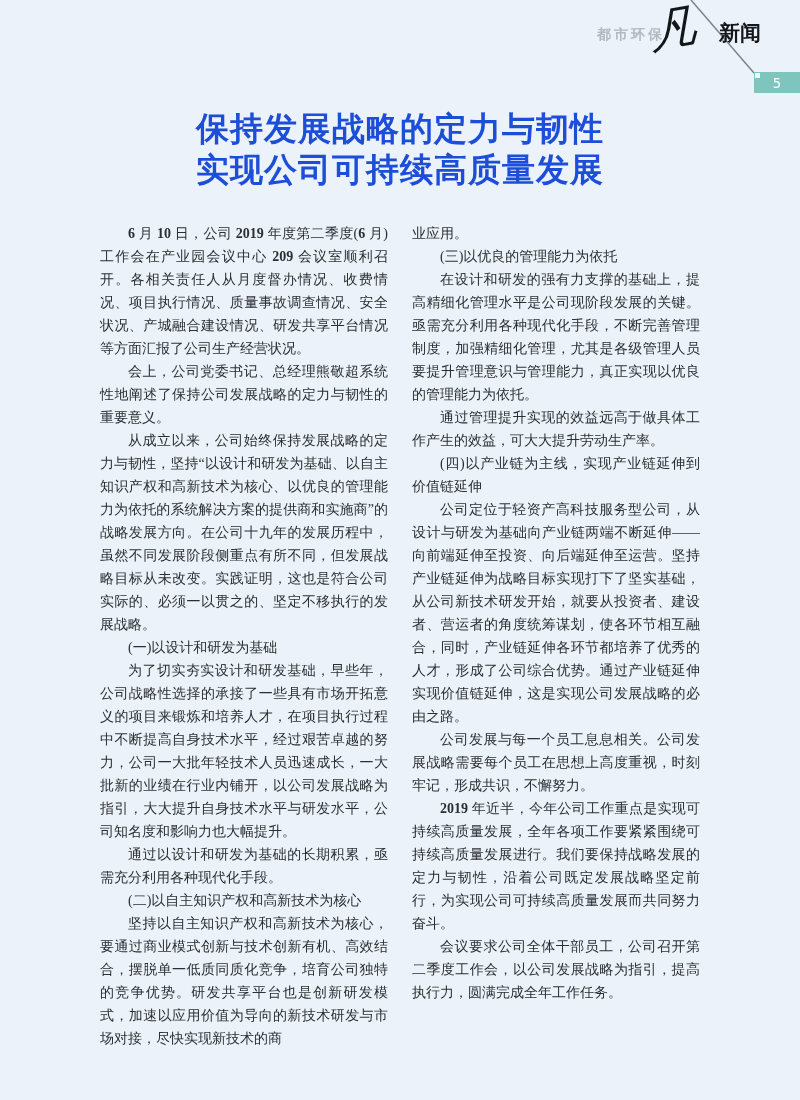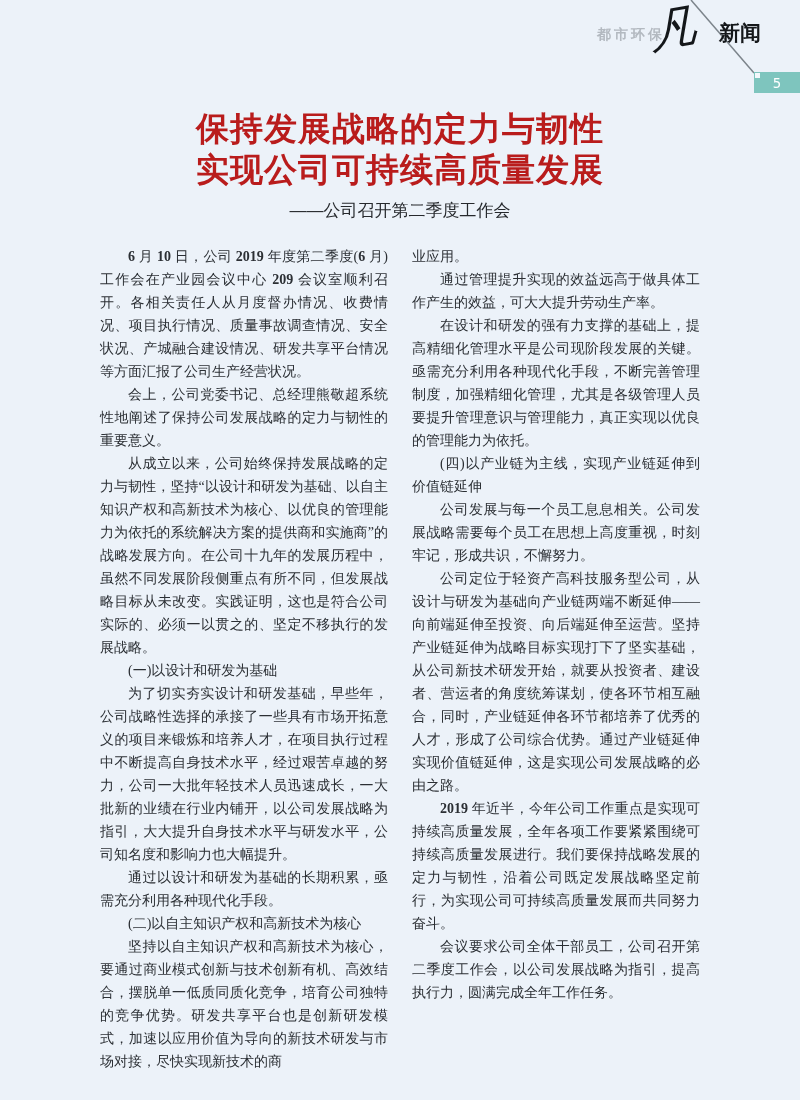--- a/index.html
+++ b/index.html
@@ -54,33 +54,33 @@
 
   
   .article { position: absolute; top: 108px; left: 100px; width: 600px; }
   .title {
     text-align: center;
     font-family: "Liberation Sans", "DejaVu Sans", sans-serif;
     font-weight: 900;
     font-size: 33px;
     line-height: 41px;
     letter-spacing: 1px;
-    color: #b91c1c;
+    color: #1d4ed8;
   }
   .subtitle {
     text-align: center;
     margin-top: 9px;
     font-family: "Liberation Sans", "DejaVu Sans", sans-serif;
     font-size: 17px;
     color: #26292d;
   }
   .columns {
     display: flex;
     gap: 24px;
-    margin-top: 23px;
+    margin-top: 32px;
   }
   .col { flex: 1 1 0; min-width: 0; }
   .col p {
     font-size: 14px;
     line-height: 23px;
     text-align: justify;
     color: #2b2f34;
   }
   .col p.body, .col p.heading { text-indent: 2em; }
   .col p.cont { text-indent: 0; }
@@ -111,38 +111,38 @@
       <span class="corner-notch"></span>
       <span class="num-label">5</span>
     </div>
   </div>
 
   <div class="article">
     <h1 class="title">
       <span>保持发展战略的定力与韧性</span><br>
       <span>实现公司可持续高质量发展</span>
     </h1>
-    <div class="subtitle">——公司召开第二季度工作会</div>
     <div class="columns">
       <div class="col" id="col-left">
           <p class="body"><span class="num">6</span> 月 <span class="num">10</span> 日，公司 <span class="num">2019</span> 年度第二季度(<span class="num">6</span> 月)工作会在产业园会议中心 <span class="num">209</span> 会议室顺利召开。各相关责任人从月度督办情况、收费情况、项目执行情况、质量事故调查情况、安全状况、产城融合建设情况、研发共享平台情况等方面汇报了公司生产经营状况。</p>
           <p class="body">会上，公司党委书记、总经理熊敬超系统性地阐述了保持公司发展战略的定力与韧性的重要意义。</p>
           <p class="body">从成立以来，公司始终保持发展战略的定力与韧性，坚持“以设计和研发为基础、以自主知识产权和高新技术为核心、以优良的管理能力为依托的系统解决方案的提供商和实施商”的战略发展方向。在公司十九年的发展历程中，虽然不同发展阶段侧重点有所不同，但发展战略目标从未改变。实践证明，这也是符合公司实际的、必须一以贯之的、坚定不移执行的发展战略。</p>
           <p class="heading">(一)以设计和研发为基础</p>
           <p class="body">为了切实夯实设计和研发基础，早些年，公司战略性选择的承接了一些具有市场开拓意义的项目来锻炼和培养人才，在项目执行过程中不断提高自身技术水平，经过艰苦卓越的努力，公司一大批年轻技术人员迅速成长，一大批新的业绩在行业内铺开，以公司发展战略为指引，大大提升自身技术水平与研发水平，公司知名度和影响力也大幅提升。</p>
           <p class="body">通过以设计和研发为基础的长期积累，亟需充分利用各种现代化手段。</p>
           <p class="heading">(二)以自主知识产权和高新技术为核心</p>
           <p class="body">坚持以自主知识产权和高新技术为核心，要通过商业模式创新与技术创新有机、高效结合，摆脱单一低质同质化竞争，培育公司独特的竞争优势。研发共享平台也是创新研发模式，加速以应用价值为导向的新技术研发与市场对接，尽快实现新技术的商</p>
         </div>
       <div class="col" id="col-right">
           <p class="cont">业应用。</p>
+          <p class="heading">(三)以优良的管理能力为依托</p>
+          <p class="body">在设计和研发的强有力支撑的基础上，提高精细化管理水平是公司现阶段发展的关键。亟需充分利用各种现代化手段，不断完善管理制度，加强精细化管理，尤其是各级管理人员要提升管理意识与管理能力，真正实现以优良的管理能力为依托。</p>
           <p class="body">通过管理提升实现的效益远高于做具体工作产生的效益，可大大提升劳动生产率。</p>
-          <p class="body">在设计和研发的强有力支撑的基础上，提高精细化管理水平是公司现阶段发展的关键。亟需充分利用各种现代化手段，不断完善管理制度，加强精细化管理，尤其是各级管理人员要提升管理意识与管理能力，真正实现以优良的管理能力为依托。</p>
           <p class="heading">(四)以产业链为主线，实现产业链延伸到价值链延伸</p>
+          <p class="body">公司定位于轻资产高科技服务型公司，从设计与研发为基础向产业链两端不断延伸——向前端延伸至投资、向后端延伸至运营。坚持产业链延伸为战略目标实现打下了坚实基础，从公司新技术研发开始，就要从投资者、建设者、营运者的角度统筹谋划，使各环节相互融合，同时，产业链延伸各环节都培养了优秀的人才，形成了公司综合优势。通过产业链延伸实现价值链延伸，这是实现公司发展战略的必由之路。</p>
           <p class="body">公司发展与每一个员工息息相关。公司发展战略需要每个员工在思想上高度重视，时刻牢记，形成共识，不懈努力。</p>
-          <p class="body">公司定位于轻资产高科技服务型公司，从设计与研发为基础向产业链两端不断延伸——向前端延伸至投资、向后端延伸至运营。坚持产业链延伸为战略目标实现打下了坚实基础，从公司新技术研发开始，就要从投资者、建设者、营运者的角度统筹谋划，使各环节相互融合，同时，产业链延伸各环节都培养了优秀的人才，形成了公司综合优势。通过产业链延伸实现价值链延伸，这是实现公司发展战略的必由之路。</p>
           <p class="body"><span class="num">2019</span> 年近半，今年公司工作重点是实现可持续高质量发展，全年各项工作要紧紧围绕可持续高质量发展进行。我们要保持战略发展的定力与韧性，沿着公司既定发展战略坚定前行，为实现公司可持续高质量发展而共同努力奋斗。</p>
           <p class="body">会议要求公司全体干部员工，公司召开第二季度工作会，以公司发展战略为指引，提高执行力，圆满完成全年工作任务。</p>
         </div>
     </div>
   </div>
 
 </div>
 
 </body></html>

